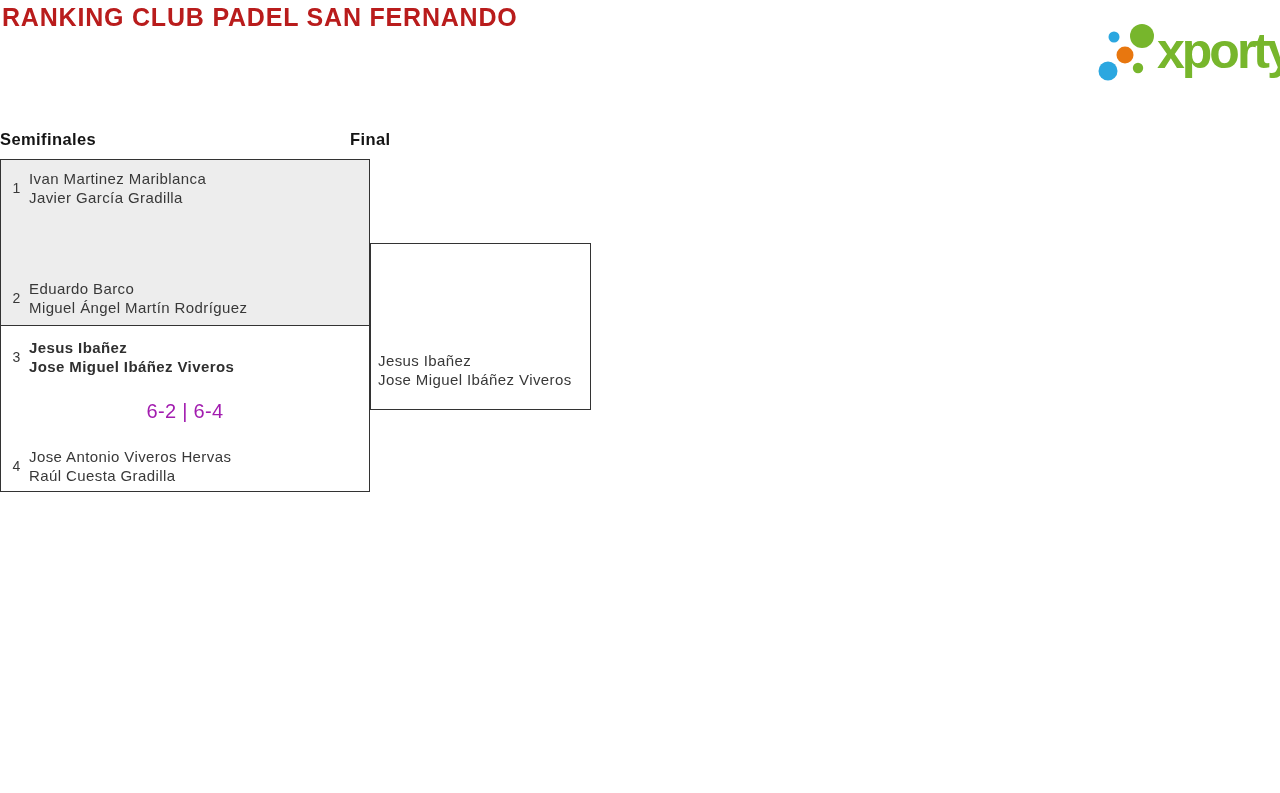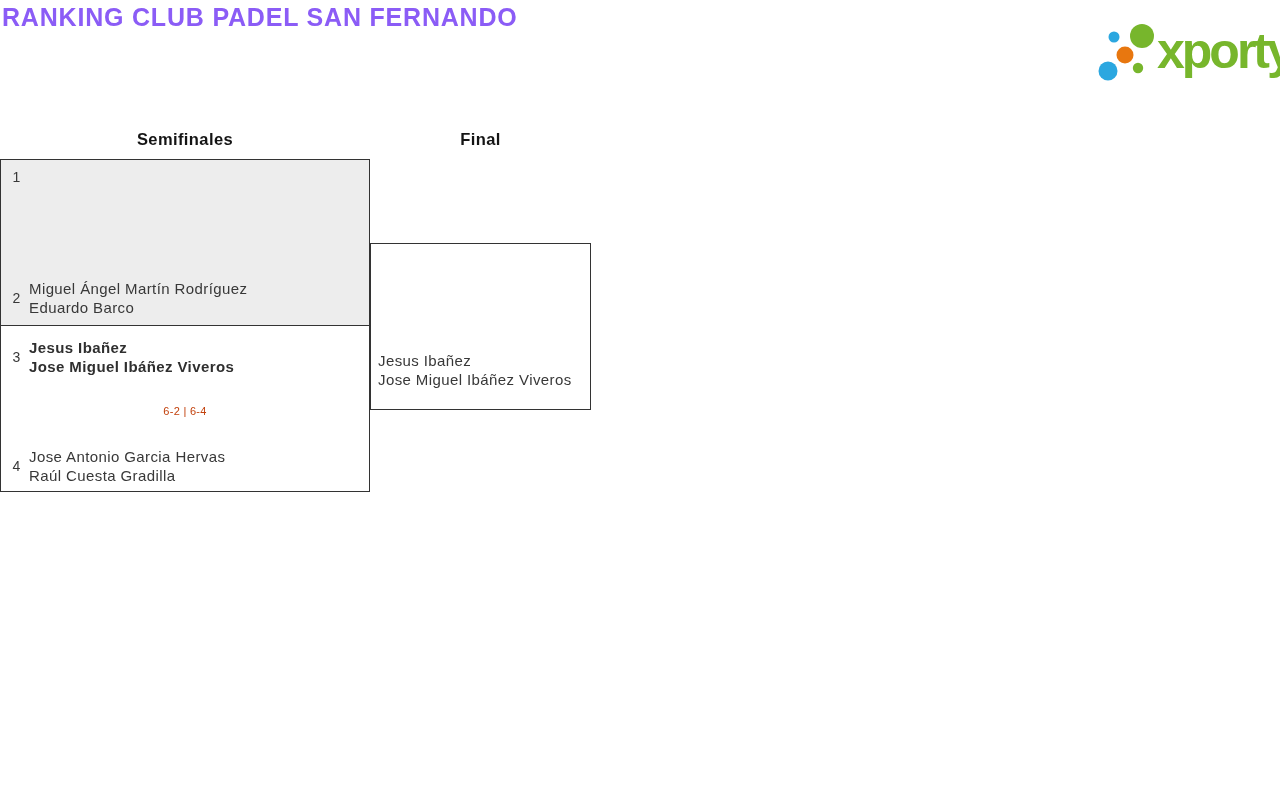--- a/index.html
+++ b/index.html
@@ -8,36 +8,36 @@
     background: #ffffff;
     font-family: "Liberation Sans", "DejaVu Sans", sans-serif;
     position: relative; overflow: hidden;
     color: #383838;
   }
 
   
   .title-block {
     position: absolute; left: 2px; top: 0; padding-top: 1px;
     font-size: 25px; font-weight: 700; letter-spacing: 0.8px;
-    line-height: 33px; color: #8b5cf6; white-space: nowrap;
+    line-height: 33px; color: #b91c1c; white-space: nowrap;
   }
   .logo { position: absolute; left: 1093px; top: 8px; display: block; text-decoration: none; cursor: pointer; }
   .wordmark {
     font-family: "Liberation Sans", "DejaVu Sans", sans-serif;
     font-weight: 700; font-size: 50px; letter-spacing: -3px;
   }
 
   
   .round-label {
-    position: absolute; top: 129px; text-align: center;
+    position: absolute; top: 129px; text-align: left;
     font-size: 16.5px; font-weight: 700; letter-spacing: 0.4px;
     color: #141414; line-height: 20px;
   }
   .rl-semis { left: 0; width: 370px; }
-  .rl-final { left: 370px; width: 221px; }
+  .rl-final { left: 350px; width: 221px; }
 
   
   .match {
     position: absolute; left: 0; width: 370px;
     background: #ededed; border: 1px solid #333333;
     box-sizing: border-box;
   }
   .sf1 { top: 159px; height: 167px; }
   .sf2 { top: 325px; height: 167px; background: #ffffff; }
 
@@ -53,22 +53,22 @@
   }
   .names {
     display: flex; flex-direction: column;
     font-size: 15px; line-height: 19px; letter-spacing: 0.4px;
     color: #383838;
   }
   .team.winner .names { font-weight: 700; color: #2f2f2f; }
 
   .score {
     position: absolute; top: 77px; left: 0; width: 100%;
-    text-align: center; font-size: 11px; line-height: 17px;
-    letter-spacing: 0.3px; color: #c2410c;
+    text-align: center; font-size: 20px; line-height: 17px;
+    letter-spacing: 0.3px; color: #a21caf;
   }
 
   .final-box {
     position: absolute; left: 370px; top: 243px; width: 221px; height: 167px;
     background: #ffffff; border: 1px solid #333333; box-sizing: border-box;
   }
   .final-winner {
     position: absolute; left: 7px; top: 107px;
     display: flex; flex-direction: column;
     font-size: 15px; line-height: 19px; letter-spacing: 0.4px;
@@ -96,44 +96,48 @@
       <text x="64" y="60" class="wordmark" fill="#77b62c">xporty</text>
     </svg>
   </a>
 
   <div class="round-label rl-semis">Semifinales</div>
   <div class="round-label rl-final">Final</div>
 
   <div class="match sf1">
     <div class="team team-top">
       <span class="seed">1</span>
+      <span class="names">
+        <span>Ivan Martinez Mariblanca</span>
+        <span>Javier García Gradilla</span>
+      </span>
     </div>
     <div class="score"></div>
     <div class="team team-bottom">
       <span class="seed">2</span>
       <span class="names">
+        <span>Eduardo Barco</span>
         <span>Miguel Ángel Martín Rodríguez</span>
-        <span>Eduardo Barco</span>
       </span>
     </div>
   </div>
 
   <div class="match sf2">
     <div class="team team-top winner">
       <span class="seed">3</span>
       <span class="names">
         <span>Jesus Ibañez</span>
         <span>Jose Miguel Ibáñez Viveros</span>
       </span>
     </div>
     <div class="score">6-2 | 6-4</div>
     <div class="team team-bottom">
       <span class="seed">4</span>
       <span class="names">
-        <span>Jose Antonio Garcia Hervas</span>
+        <span>Jose Antonio Viveros Hervas</span>
         <span>Raúl Cuesta Gradilla</span>
       </span>
     </div>
   </div>
 
   <div class="final-box">
     <div class="final-winner">
       <span>Jesus Ibañez</span>
       <span>Jose Miguel Ibáñez Viveros</span>
     </div>

